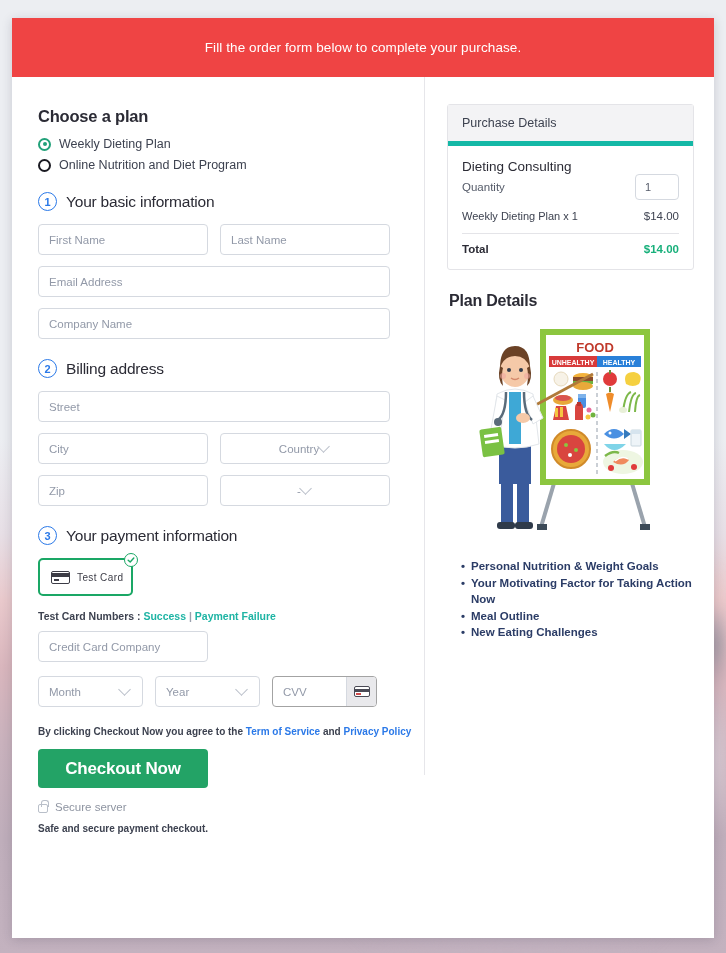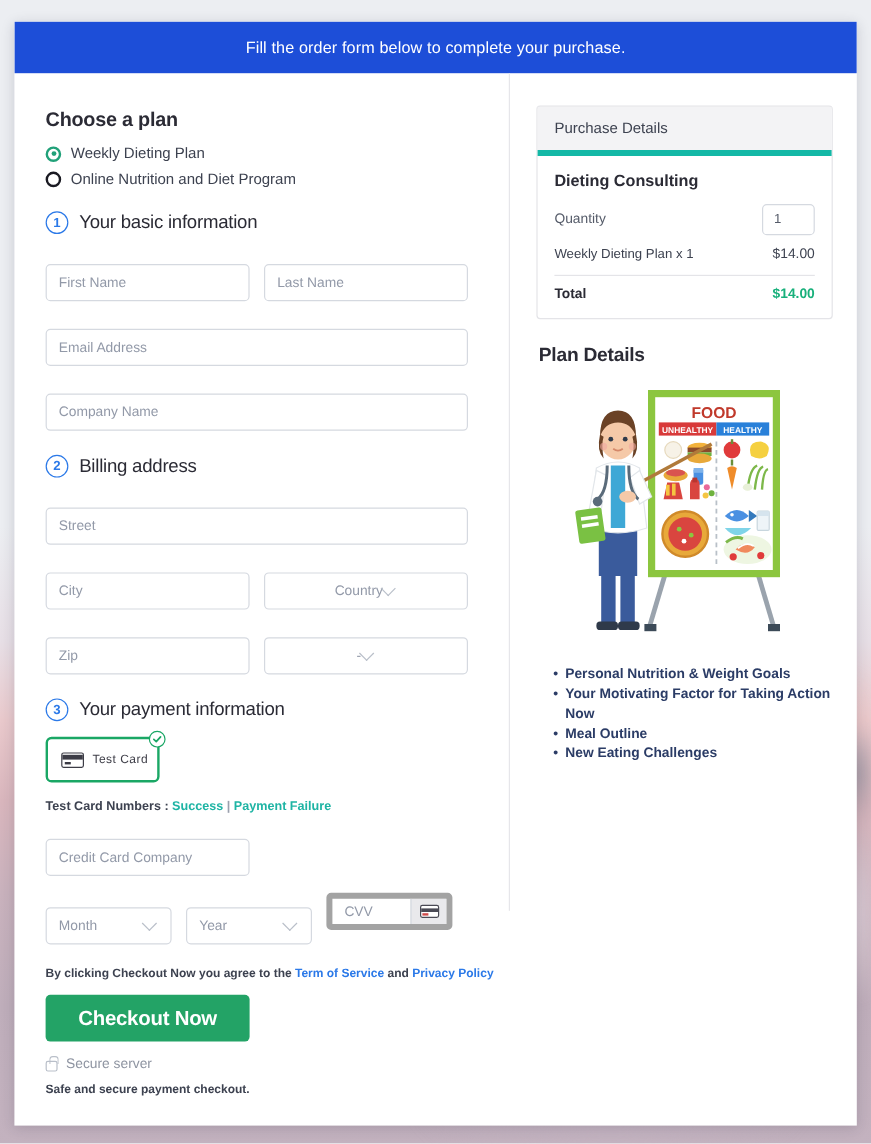--- a/index.html
+++ b/index.html
@@ -39,22 +39,22 @@
   .card {
     position: absolute;
     left: 12px; top: 18px;
     width: 702px; height: 920px;
     background: #fff;
     box-shadow: 0 2px 10px rgba(40,40,60,.18);
     overflow: hidden;
   }
 
   .banner {
-    height: 43px;
-    background: #1d4ed8;
+    height: 59px;
+    background: #ef4444;
     color: #fff;
     display: flex; align-items: center; justify-content: center;
     font-size: 13.5px;
     letter-spacing: .1px;
   }
 
   .body-cols { display: flex; height: 698px; }
   .col-left { width: 412px; padding: 30px 0 0 26px; }
   .col-right { flex: 1; border-left: 1px solid #e6e6ea; padding: 27px 20px 0 22px; }
 
@@ -88,21 +88,20 @@
     margin-right: 9px; flex: none;
   }
   .step-title { font-size: 15.5px; color: #2b2b35; letter-spacing: -.2px; }
 
   .field-row { display: flex; gap: 12px; margin-bottom: 11px; }
   .fld {
     height: 31px; border: 1px solid #d5d9e0; border-radius: 4px;
     background: #fff; font-size: 11.5px; color: #9299a8;
     display: flex; align-items: center; padding: 0 10px;
     font-family: "Liberation Sans", sans-serif;
-    margin-top: 12px;
   }
   .fld.w-half { width: 170px; }
   .fld.w-full { width: 352px; }
   .fld.w-sel  { width: 170px; justify-content: center; }
   .chev {
     width: 9px; height: 9px; border-right: 1.4px solid #b9bfc9;
     border-bottom: 1.4px solid #b9bfc9; transform: rotate(45deg);
     margin-bottom: 4px; margin-right: 3px;
   }
 
@@ -132,21 +131,21 @@
   }
   .pm-label { font-size: 10px; color: #3c3c46; font-weight: normal; letter-spacing: .4px; }
 
   .testcards { font-size: 10.5px; color: #3d4250; margin-bottom: 9px; font-weight: bold; }
   .testcards a { color: #1eb4a4; text-decoration: none; font-weight: bold; }
   .testcards .sep { color: #9aa0ad; }
 
   .exp-row { display: flex; gap: 12px; margin: 14px 0 0; }
   .fld.w-exp { width: 105px; justify-content: space-between; }
   .cvv-wrap {
-    width: 105px; height: 31px; border: 5px solid #a3a3a3; border-radius: 4px;
+    width: 105px; height: 31px; border: 1px solid #a3a3a3; border-radius: 4px;
     display: flex; align-items: center; overflow: hidden; background: #fff;
   }
   .cvv-text { flex: 1; font-size: 11.5px; color: #9299a8; padding-left: 10px; }
   .cvv-icon {
     width: 30px; height: 100%; background: #e9e9ec;
     border-left: 1px solid #d5d9e0;
     display: flex; align-items: center; justify-content: center;
   }
   .cvv-icon .card-glyph { border-color: #4a4a55; width: 16px; height: 11px; }
   .cvv-icon .card-glyph::before { background: #4a4a55; }
@@ -175,21 +174,21 @@
   .secure-txt { font-size: 11.5px; color: #8e94a1; }
   .safe-txt { font-size: 10px; color: #3d4250; font-weight: bold; }
 
   
   .pd-box { border: 1px solid #e4e4e8; border-radius: 3px; }
   .pd-head {
     background: #f3f3f5; border-bottom: 5px solid #14b8a6;
     padding: 11px 14px; font-size: 12.5px; color: #3d4250;
   }
   .pd-body { padding: 13px 14px 14px; }
-  .pd-title { font-size: 13.5px; font-weight: bold; color: #2b2b35; margin-bottom: 12px; }
+  .pd-title { font-size: 13.5px; font-weight: normal; color: #2b2b35; }
   .pd-row {
     display: flex; align-items: center; justify-content: space-between;
     margin-bottom: 10px;
   }
   .pd-lbl { font-size: 11.5px; color: #555b69; }
   .qty-box {
     width: 44px; height: 26px; border: 1px solid #d5d9e0; border-radius: 4px;
     font-size: 11px; color: #555b69;
     display: flex; align-items: center; padding-left: 9px;
   }

